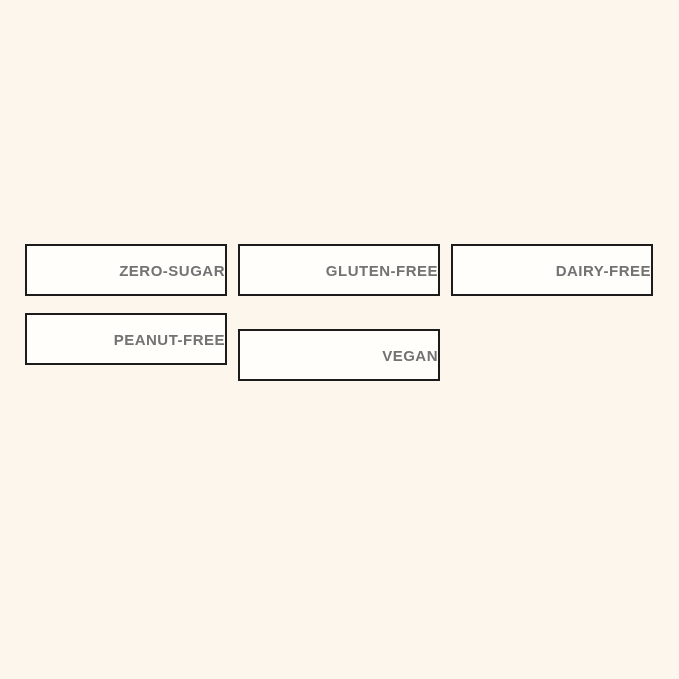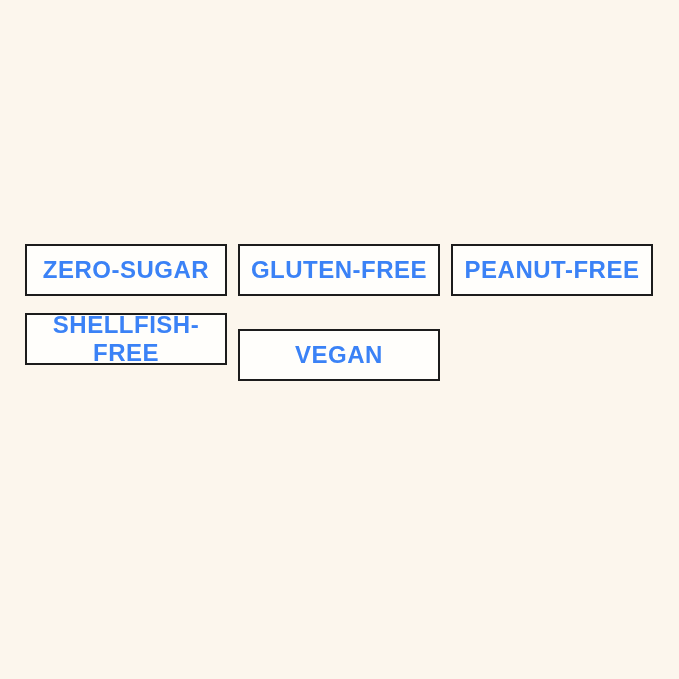--- a/index.html
+++ b/index.html
@@ -24,46 +24,46 @@
     column-gap: 11px;
     row-gap: 17px;
   }
   .badge {
     box-sizing: border-box;
     height: 52px;
     background: #FFFEFB;
     border: 2px solid #1C1C1C;
     display: flex;
     align-items: center;
-    justify-content: center;
-    font-size: 24px;
+    justify-content: flex-end;
+    font-size: 15px;
     font-weight: bold;
     letter-spacing: 0.5px;
-    color: #3b82f6;
+    color: #737373;
     cursor: pointer;
     user-select: none;
     text-align: center;
   }
   .badge.col-2 {
     grid-column: 2;
     margin-top: 16px;
   }
 </style>
 </head>
 <body>
 
 <div class="badge-grid">
   <div class="badge">
     <span>ZERO-SUGAR</span>
   </div>
   <div class="badge">
     <span>GLUTEN-FREE</span>
   </div>
   <div class="badge">
-    <span>PEANUT-FREE</span>
+    <span>DAIRY-FREE</span>
   </div>
   <div class="badge">
-    <span>SHELLFISH-FREE</span>
+    <span>PEANUT-FREE</span>
   </div>
   <div class="badge col-2">
     <span>VEGAN</span>
   </div>
 </div>
 
 </body></html>

